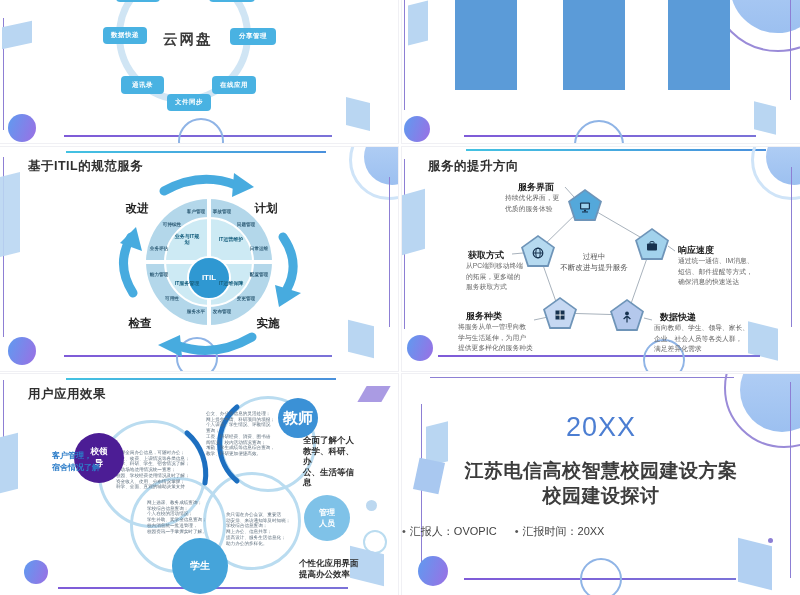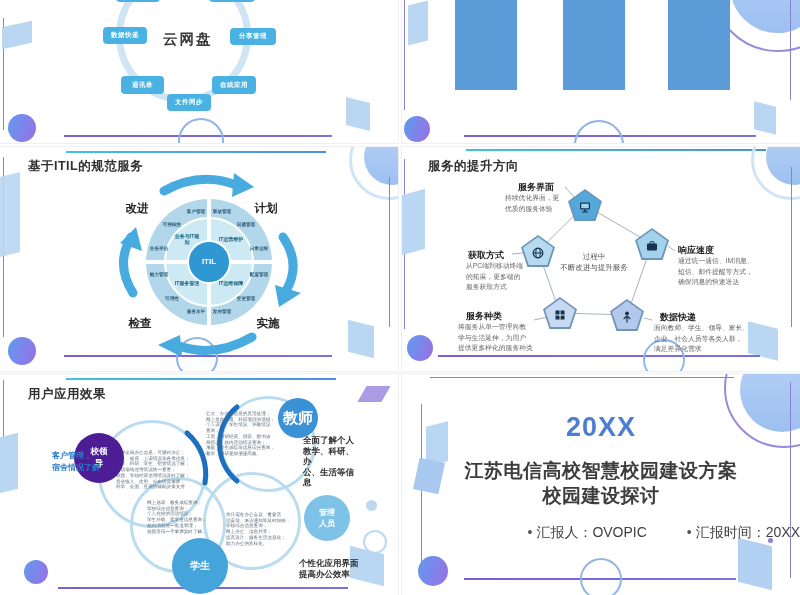--- a/index.html
+++ b/index.html
@@ -51,23 +51,23 @@
   
   .ocirc{border-radius:50%;border:3px solid #badcf0;box-sizing:border-box;background:transparent}
   .scirc{border-radius:50%;color:#fff;font-weight:700;display:flex;align-items:center;justify-content:center;text-align:center}
   .scirc span{display:block}
   .cap-blue div{font-size:8px;line-height:12px;font-weight:700;color:#2b7cc8}
   .cap-dark div{font-size:8.5px;line-height:10.5px;font-weight:700;color:#2e2e2e}
   .cap-wide div{font-size:8.5px;line-height:13px;font-weight:700;color:#2e2e2e;white-space:nowrap}
   .cap-wide div:first-child{margin-left:13px}
   .para div{font-size:4.6px;line-height:5.7px;color:#5a6b7a;white-space:nowrap}
   
-  .year{width:398px;text-align:center;font-size:27px;font-weight:700;color:#4c7ed2;letter-spacing:1px}
+  .year{width:398px;text-align:center;font-size:27px;font-weight:400;color:#4c7ed2;letter-spacing:1px}
   .ctitle{width:398px;text-align:center;font-size:19px;font-weight:700;color:#3c3c3c;letter-spacing:.5px}
-  .meta{width:398px;display:flex;justify-content:flex-end;gap:40px;font-size:14px;color:#3f3f3f}
+  .meta{width:398px;display:flex;justify-content:flex-start;gap:18px;font-size:11px;color:#3f3f3f}
   .meta .b{color:#555;margin-right:4px}
   .bar{background:#5b9bd8}
 </style>
 </head>
 <body>
 
 <div>
 
   <div class="cell" style="left:0;top:0;height:143px">
     <div class="slide" style="top:-82px">
@@ -131,21 +131,21 @@
         <path d="M252,190 Q214,212 176,198" stroke="#47abdf" stroke-width="9" fill="none" stroke-linecap="round"></path>
         <polygon points="180,188 158,198 182,210" fill="#47abdf"></polygon>
         <path d="M133,146 Q115,118 131,90" stroke="#47abdf" stroke-width="9" fill="none" stroke-linecap="round"></path>
         <polygon points="120,96 136,80 142,104" fill="#47abdf"></polygon>
       </svg>
 
       <div class="ab ring-outer" style="left:146px;top:52px"></div>
       <div class="ab ring-inner" style="left:164px;top:70px"></div>
       <div class="ab cross-v" style="left:207px;top:52px"></div>
       <div class="ab cross-h" style="left:146px;top:113px"></div>
-      <div class="ab wheel-c" style="left:187px;top:93px">
+      <div class="ab wheel-c" style="left:187px;top:109px">
           <span>ITIL</span>
         </div>
 
       <div class="ab ctr rl" style="left:222px;top:65px">事故管理</div>
       <div class="ab ctr rl" style="left:246px;top:78px">问题管理</div>
       <div class="ab ctr rl" style="left:259px;top:102px">日常运维</div>
       <div class="ab ctr rl" style="left:259px;top:128px">配置管理</div>
       <div class="ab ctr rl" style="left:246px;top:152px">变更管理</div>
       <div class="ab ctr rl" style="left:222px;top:165px">发布管理</div>
       <div class="ab ctr rl" style="left:196px;top:165px">服务水平</div>

